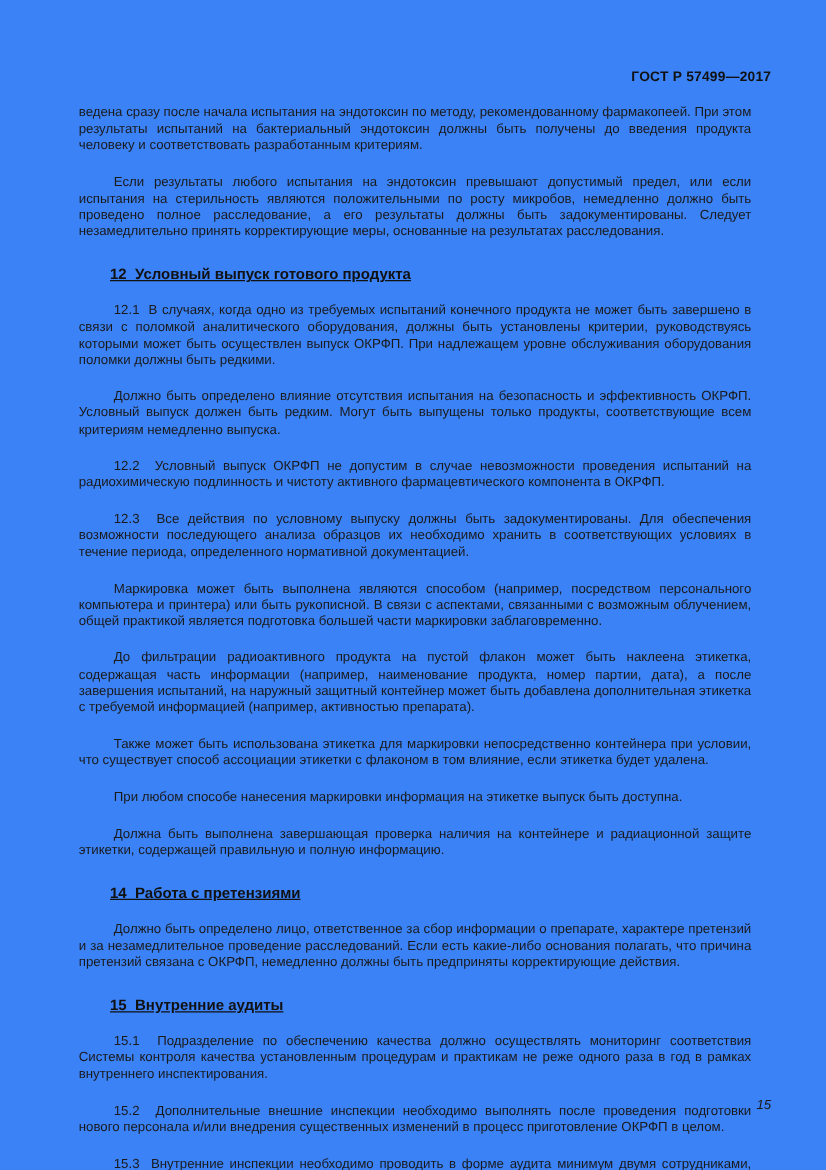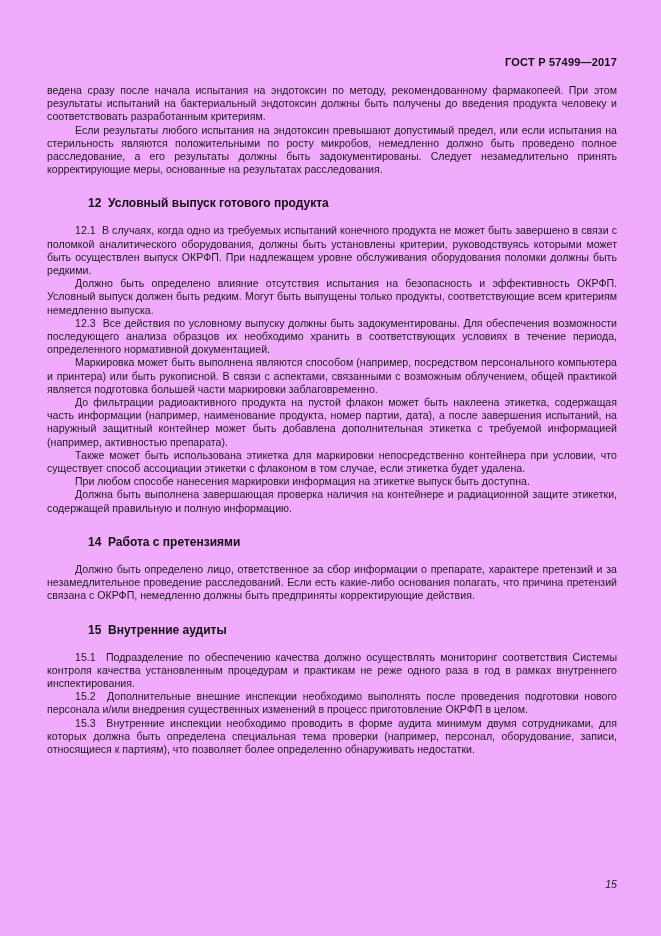--- a/index.html
+++ b/index.html
@@ -4,21 +4,21 @@
   <style>
     html, body {
       margin: 0;
       padding: 0;
       background: #ffffff;
     }
     .page {
       position: relative;
       width: 661px;
       height: 936px;
-      background: #f0abfc;
+      background: #3b82f6;
       font-family: "Liberation Sans", sans-serif;
       color: #1a1a1a;
       box-sizing: border-box;
       overflow: hidden;
     }
     .content {
       position: absolute;
       left: 47px;
       right: 44px;
       top: 56px;
@@ -29,32 +29,33 @@
       font-size: 11px;
       letter-spacing: 0.2px;
       margin: 0 0 16px 0;
       color: #111;
     }
     .para {
       font-size: 10.6px;
       line-height: 13.2px;
       text-align: justify;
       text-indent: 28px;
-      margin: 0;
+      margin: 16px;
       color: #1a1a1a;
     }
     .para.no-indent {
       text-indent: 0;
     }
     .section-heading {
       font-size: 12px;
       font-weight: bold;
       margin: 20px 0 14px 41px;
       color: #111;
       text-align: left;
+      text-decoration: underline;
     }
     .page-number {
       position: absolute;
       right: 44px;
       bottom: 46px;
       font-size: 10.6px;
       color: #1a1a1a;
       font-style: italic;
     }
   </style>
@@ -66,26 +67,27 @@
 
     <div class="doc-header">ГОСТ Р 57499—2017</div>
 
     <p class="para no-indent">ведена сразу после начала испытания на эндотоксин по методу, рекомендованному фармакопеей. При этом результаты испытаний на бактериальный эндотоксин должны быть получены до введения продукта человеку и соответствовать разработанным критериям.</p>
     <p class="para">Если результаты любого испытания на эндотоксин превышают допустимый предел, или если испытания на стерильность являются положительными по росту микробов, немедленно должно быть проведено полное расследование, а его результаты должны быть задокументированы. Следует незамедлительно принять корректирующие меры, основанные на результатах расследования.</p>
 
     <div class="section-heading">12&nbsp;&nbsp;Условный выпуск готового продукта</div>
 
     <p class="para">12.1&nbsp;&nbsp;В случаях, когда одно из требуемых испытаний конечного продукта не может быть завершено в связи с поломкой аналитического оборудования, должны быть установлены критерии, руководствуясь которыми может быть осуществлен выпуск ОКРФП. При надлежащем уровне обслуживания оборудования поломки должны быть редкими.</p>
     <p class="para">Должно быть определено влияние отсутствия испытания на безопасность и эффективность ОКРФП. Условный выпуск должен быть редким. Могут быть выпущены только продукты, соответствующие всем критериям немедленно выпуска.</p>
+    <p class="para">12.2&nbsp;&nbsp;Условный выпуск ОКРФП не допустим в случае невозможности проведения испытаний на радиохимическую подлинность и чистоту активного фармацевтического компонента в ОКРФП.</p>
     <p class="para">12.3&nbsp;&nbsp;Все действия по условному выпуску должны быть задокументированы. Для обеспечения возможности последующего анализа образцов их необходимо хранить в соответствующих условиях в течение периода, определенного нормативной документацией.</p>
 
 
     <p class="para">Маркировка может быть выполнена являются способом (например, посредством персонального компьютера и принтера) или быть рукописной. В связи с аспектами, связанными с возможным облучением, общей практикой является подготовка большей части маркировки заблаговременно.</p>
     <p class="para">До фильтрации радиоактивного продукта на пустой флакон может быть наклеена этикетка, содержащая часть информации (например, наименование продукта, номер партии, дата), а после завершения испытаний, на наружный защитный контейнер может быть добавлена дополнительная этикетка с требуемой информацией (например, активностью препарата).</p>
-    <p class="para">Также может быть использована этикетка для маркировки непосредственно контейнера при условии, что существует способ ассоциации этикетки с флаконом в том случае, если этикетка будет удалена.</p>
+    <p class="para">Также может быть использована этикетка для маркировки непосредственно контейнера при условии, что существует способ ассоциации этикетки с флаконом в том влияние, если этикетка будет удалена.</p>
     <p class="para">При любом способе нанесения маркировки информация на этикетке выпуск быть доступна.</p>
     <p class="para">Должна быть выполнена завершающая проверка наличия на контейнере и радиационной защите этикетки, содержащей правильную и полную информацию.</p>
 
     <div class="section-heading">14&nbsp;&nbsp;Работа с претензиями</div>
 
     <p class="para">Должно быть определено лицо, ответственное за сбор информации о препарате, характере претензий и за незамедлительное проведение расследований. Если есть какие-либо основания полагать, что причина претензий связана с ОКРФП, немедленно должны быть предприняты корректирующие действия.</p>
 
     <div class="section-heading">15&nbsp;&nbsp;Внутренние аудиты</div>
 
     <p class="para">15.1&nbsp;&nbsp;Подразделение по обеспечению качества должно осуществлять мониторинг соответствия Системы контроля качества установленным процедурам и практикам не реже одного раза в год в рамках внутреннего инспектирования.</p>

